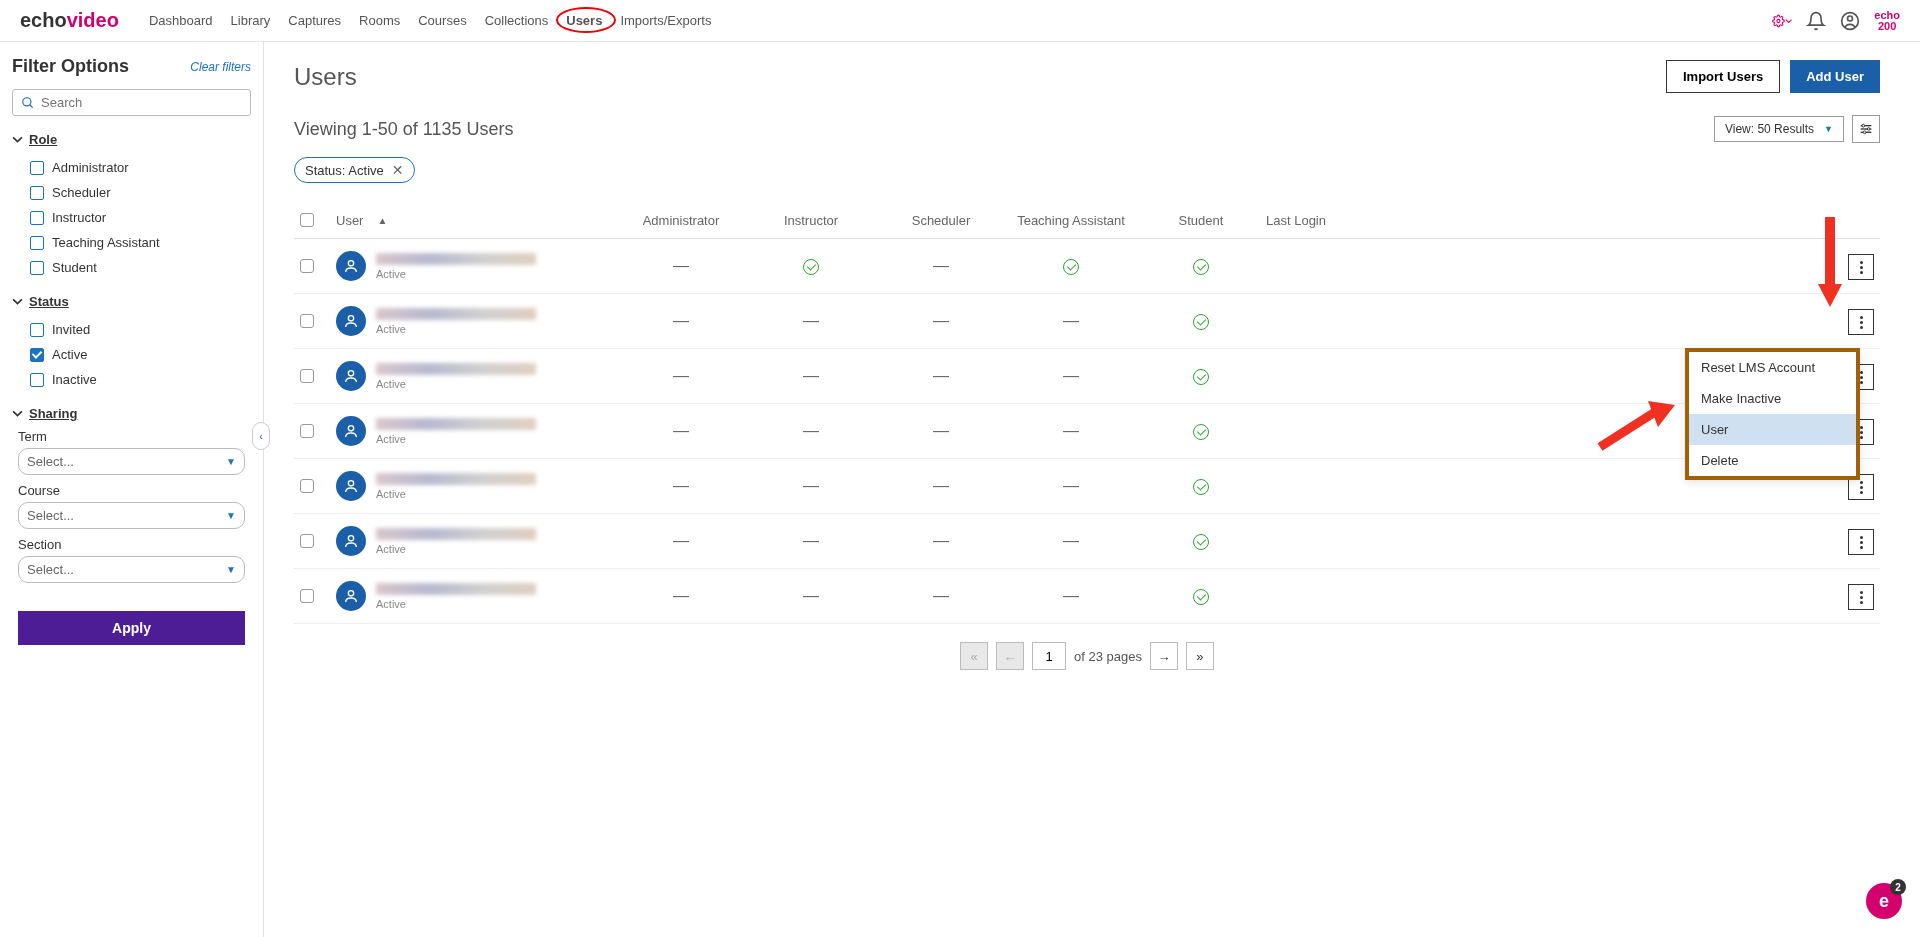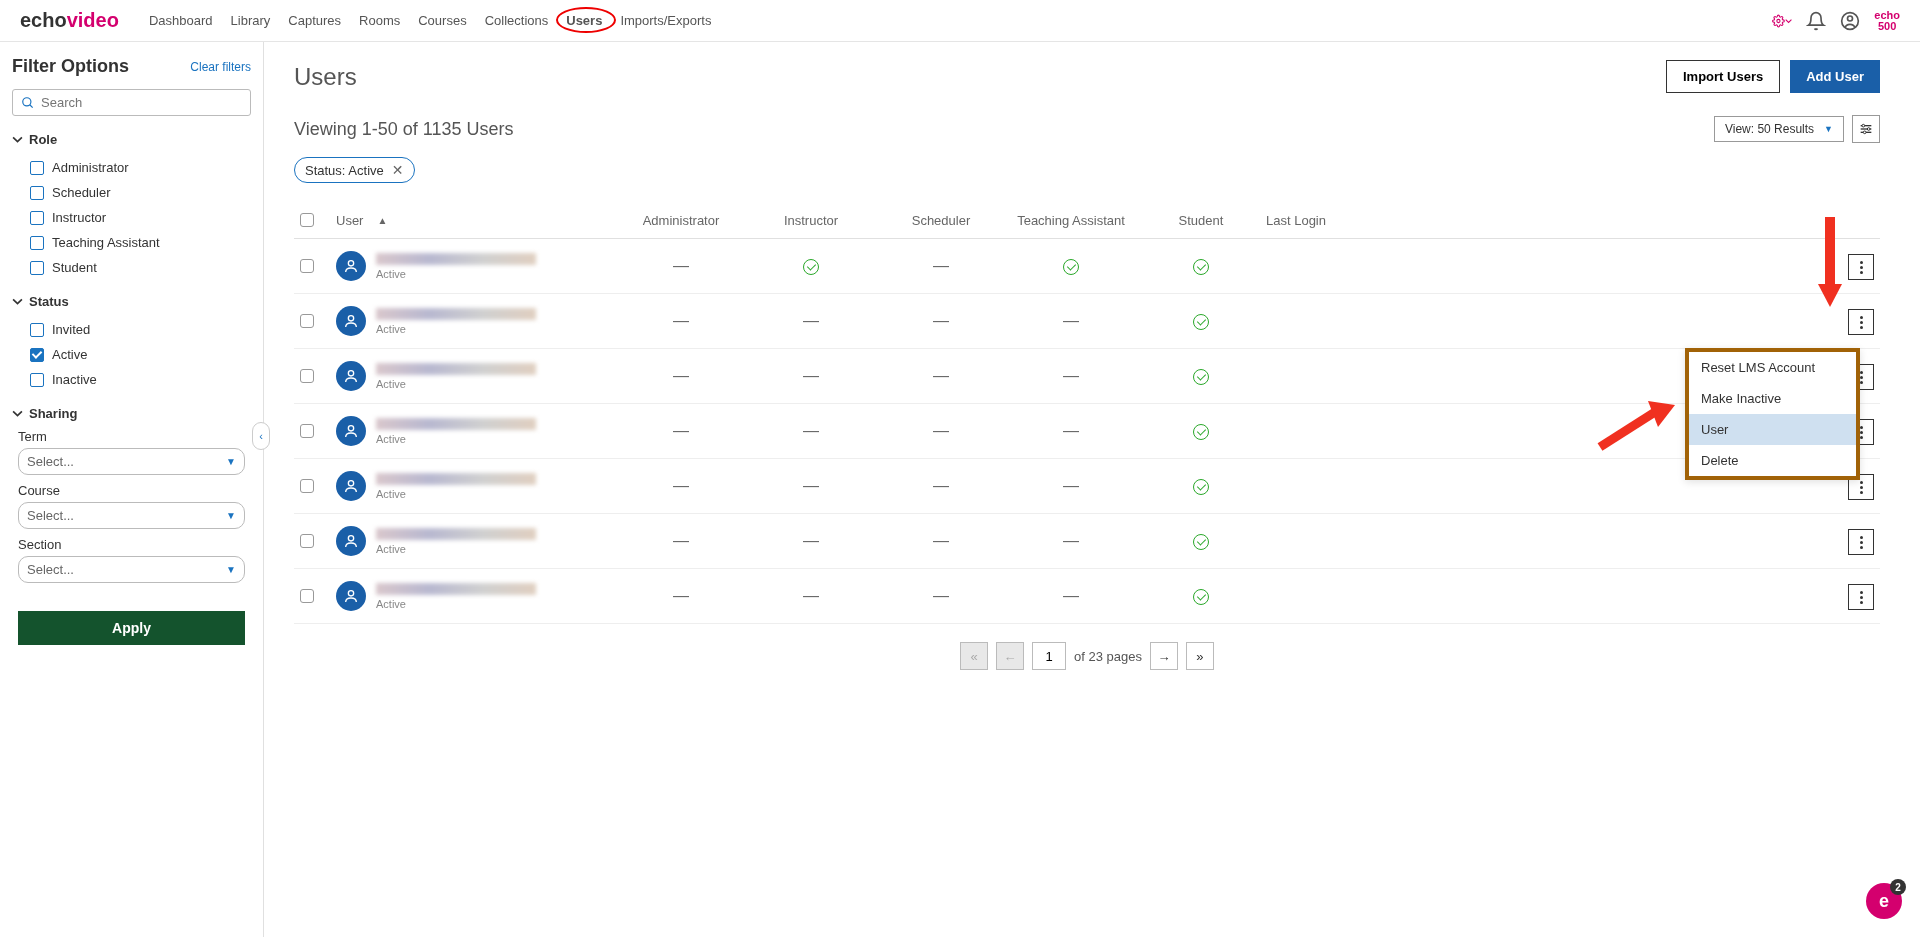--- a/index.html
+++ b/index.html
@@ -22,35 +22,35 @@
 
 
 .main-layout { display: flex; height: calc(100vh - 42px); position: relative; }
 .sidebar { width: 264px; border-right: 1px solid #e0e0e0; padding: 14px 12px; overflow-y: auto; position: relative; }
 .content { flex: 1; padding: 18px 40px 18px 30px; overflow-y: auto; position: relative; }
 .sidebar-collapse-btn { position: absolute; left: 252px; top: 380px; width: 18px; height: 28px; border: 1px solid #ccc; border-radius: 10px; background: #fff; display: flex; align-items: center; justify-content: center; font-size: 11px; color: #1a73c0; cursor: pointer; z-index: 5; }
 
 
 .filter-header { display: flex; justify-content: space-between; align-items: center; margin-bottom: 12px; }
 .filter-title { font-size: 18px; font-weight: 700; }
-.clear-filters { color: #1a73c0; font-size: 12px; cursor: pointer; }
+.clear-filters { color: #1a73c0; font-size: 12px; cursor: pointer; font-style: italic; }
 .search-box { display: flex; align-items: center; border: 1px solid #bbb; border-radius: 3px; padding: 5px 8px; margin-bottom: 16px; }
 .search-box svg { width: 14px; height: 14px; margin-right: 6px; }
 .search-box input { border: none; outline: none; font-size: 13px; flex: 1; color: #666; }
 .filter-group { margin-bottom: 14px; }
-.filter-group-header { display: flex; align-items: center; gap: 6px; font-weight: 700; font-size: 13px; cursor: pointer; margin-bottom: 8px; }
+.filter-group-header { display: flex; align-items: center; gap: 6px; font-weight: 700; font-size: 13px; cursor: pointer; margin-bottom: 8px; text-decoration: underline; }
 .filter-group-header svg { width: 11px; height: 11px; }
 .filter-option { display: flex; align-items: center; gap: 8px; padding: 5px 0 5px 18px; cursor: pointer; font-size: 13px; }
 .chk { width: 14px; height: 14px; border: 1.5px solid #1a73c0; border-radius: 2px; display: inline-flex; align-items: center; justify-content: center; }
 .chk.checked { background: #1a73c0; }
 .chk.checked::after { content: ""; width: 4px; height: 7px; border: solid #fff; border-width: 0 2px 2px 0; transform: rotate(45deg); margin-top: -2px; }
 .sharing-label { font-size: 13px; margin: 8px 0 4px 6px; color: #333; }
 .select-box { border: 1px solid #bbb; border-radius: 10px; padding: 5px 8px; font-size: 13px; color: #666; display: flex; justify-content: space-between; align-items: center; cursor: pointer; margin: 0 6px 8px 6px; }
 .select-box .caret { color: #1a73c0; font-size: 10px; }
-.apply-btn { width: calc(100% - 12px); margin: 14px 16px 0 6px; background: #14532d; color: #fff; border: none; padding: 9px; font-size: 14px; font-weight: 600; cursor: pointer; }
+.apply-btn { width: calc(100% - 12px); margin: 14px 16px 0 6px; background: #4c1d95; color: #fff; border: none; padding: 9px; font-size: 14px; font-weight: 600; cursor: pointer; }
 
 
 .page-title-row { display: flex; justify-content: space-between; align-items: center; margin-bottom: 22px; }
 .page-title { font-size: 24px; font-weight: 400; color: #555; }
 .title-actions { display: flex; gap: 10px; }
 .btn-outline { border: 1.5px solid #333; background: #fff; padding: 8px 16px; font-size: 13px; font-weight: 600; cursor: pointer; }
 .btn-primary { background: #1a5fa8; color: #fff; border: none; padding: 8px 16px; font-size: 13px; font-weight: 600; cursor: pointer; }
 .viewing-row { display: flex; justify-content: space-between; align-items: center; margin-bottom: 14px; }
 .viewing-text { font-size: 18px; color: #555; }
 .view-controls { display: flex; gap: 8px; align-items: center; }
@@ -141,21 +141,21 @@
     </div>
     <div class="header-icon user-circle-icon">
       <svg viewBox="0 0 24 24" width="20" height="20" fill="none" stroke="#d4006e" stroke-width="2">
           <circle cx="12" cy="12" r="10"></circle>
           <circle cx="12" cy="9" r="3"></circle>
           <path d="M6 20c1-3 4-4 6-4s5 1 6 4"></path>
         </svg>
     </div>
     <div class="echo360-logo">
       <div>echo</div>
-      <div>500</div>
+      <div>200</div>
     </div>
   </div>
 </div>
 
 <div class="main-layout">
 
   <div class="sidebar">
     <div class="filter-header">
       <div class="filter-title">Filter Options</div>
       <div class="clear-filters">Clear filters</div>

